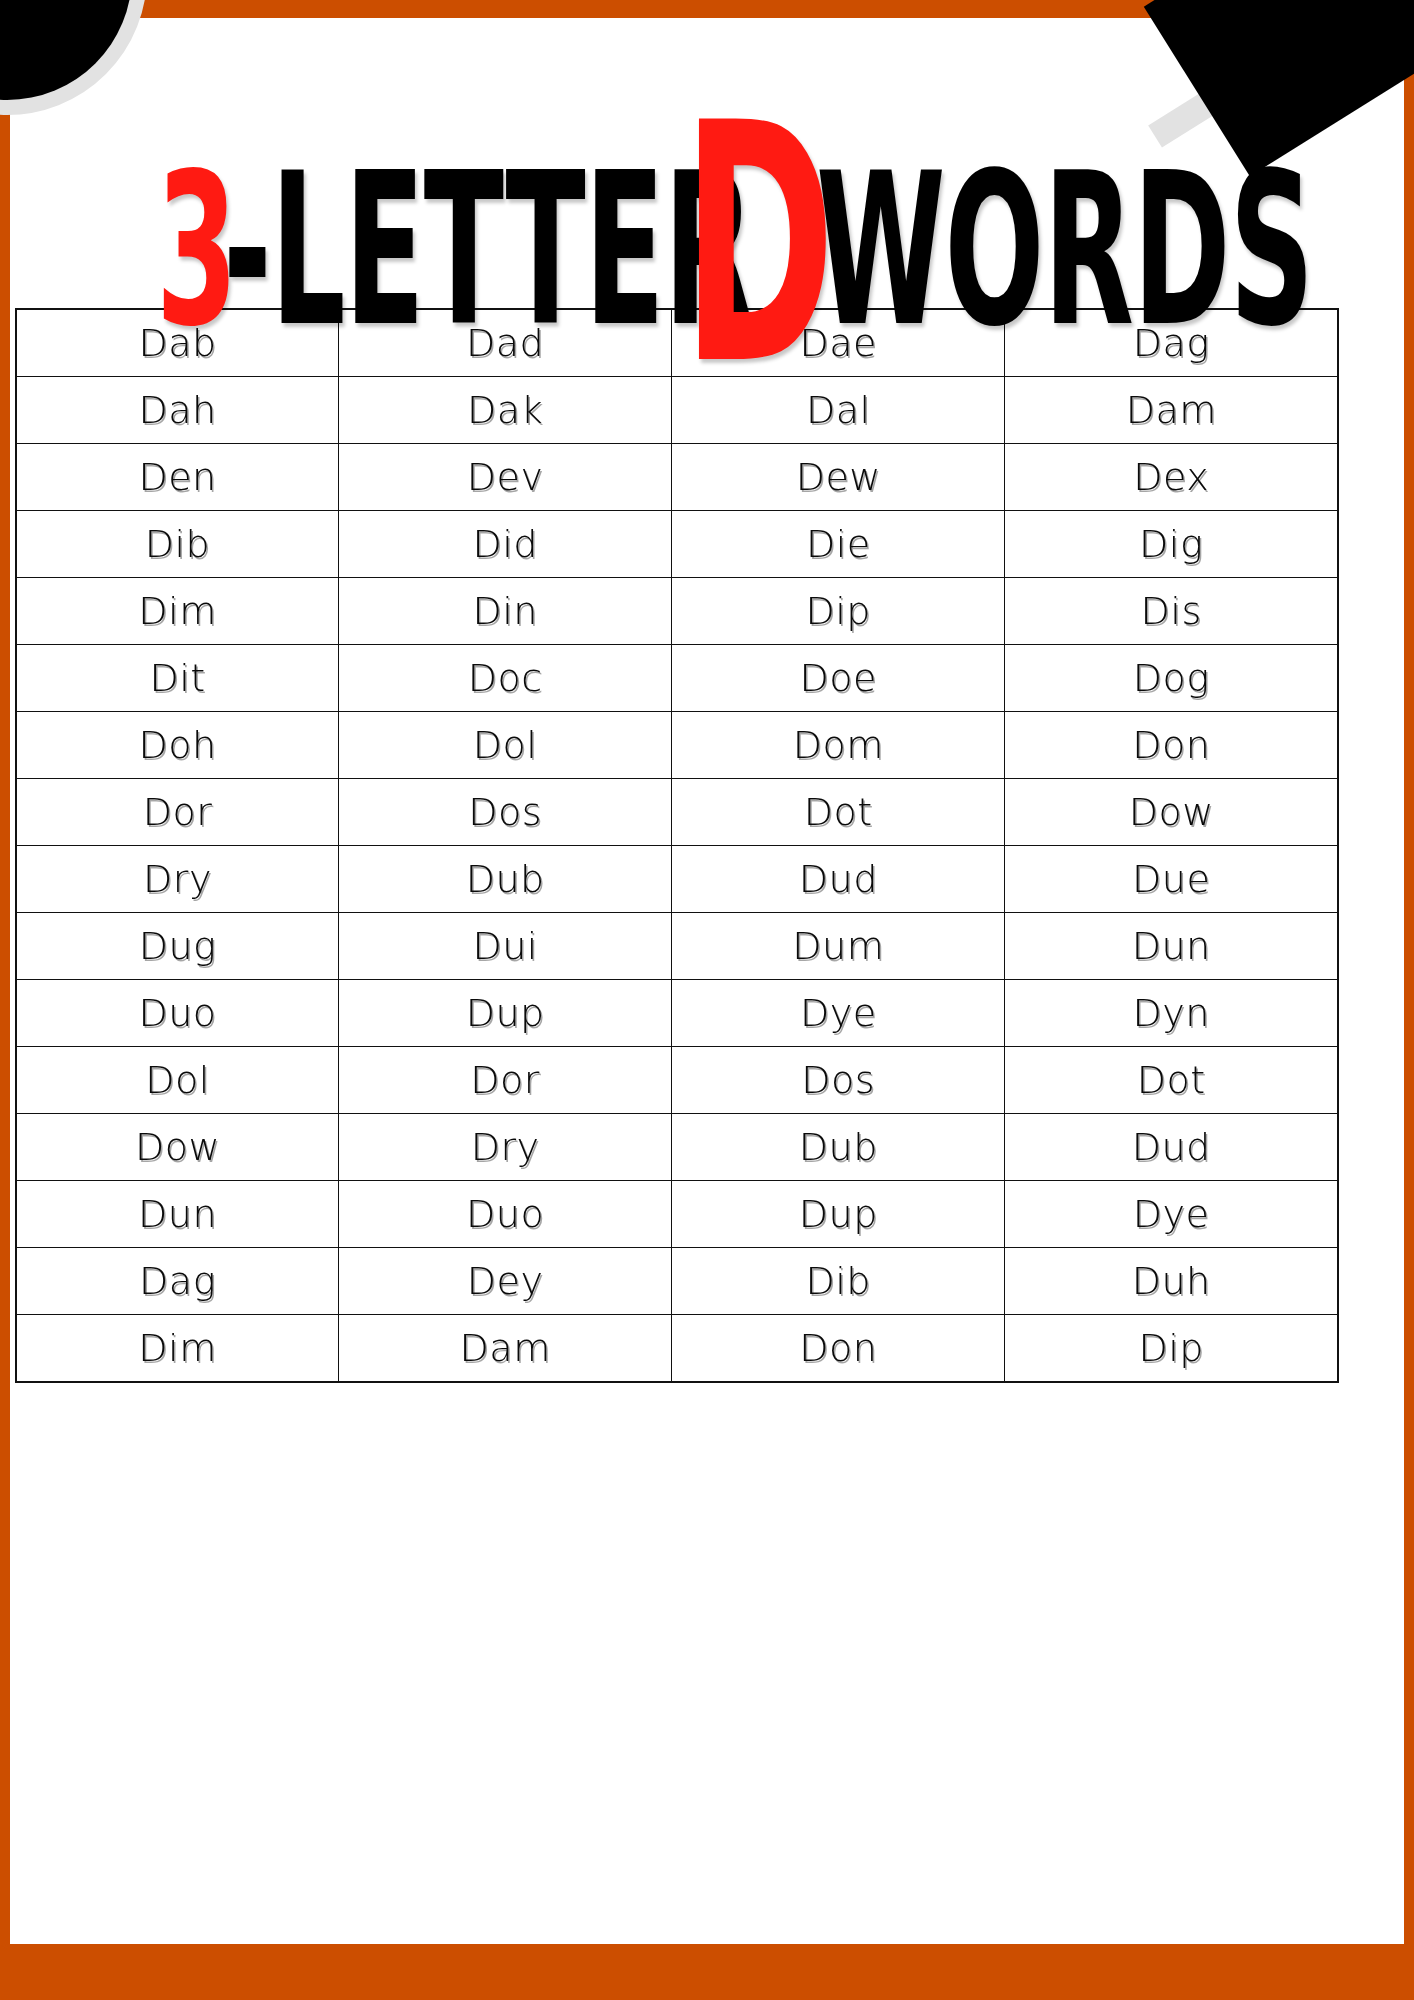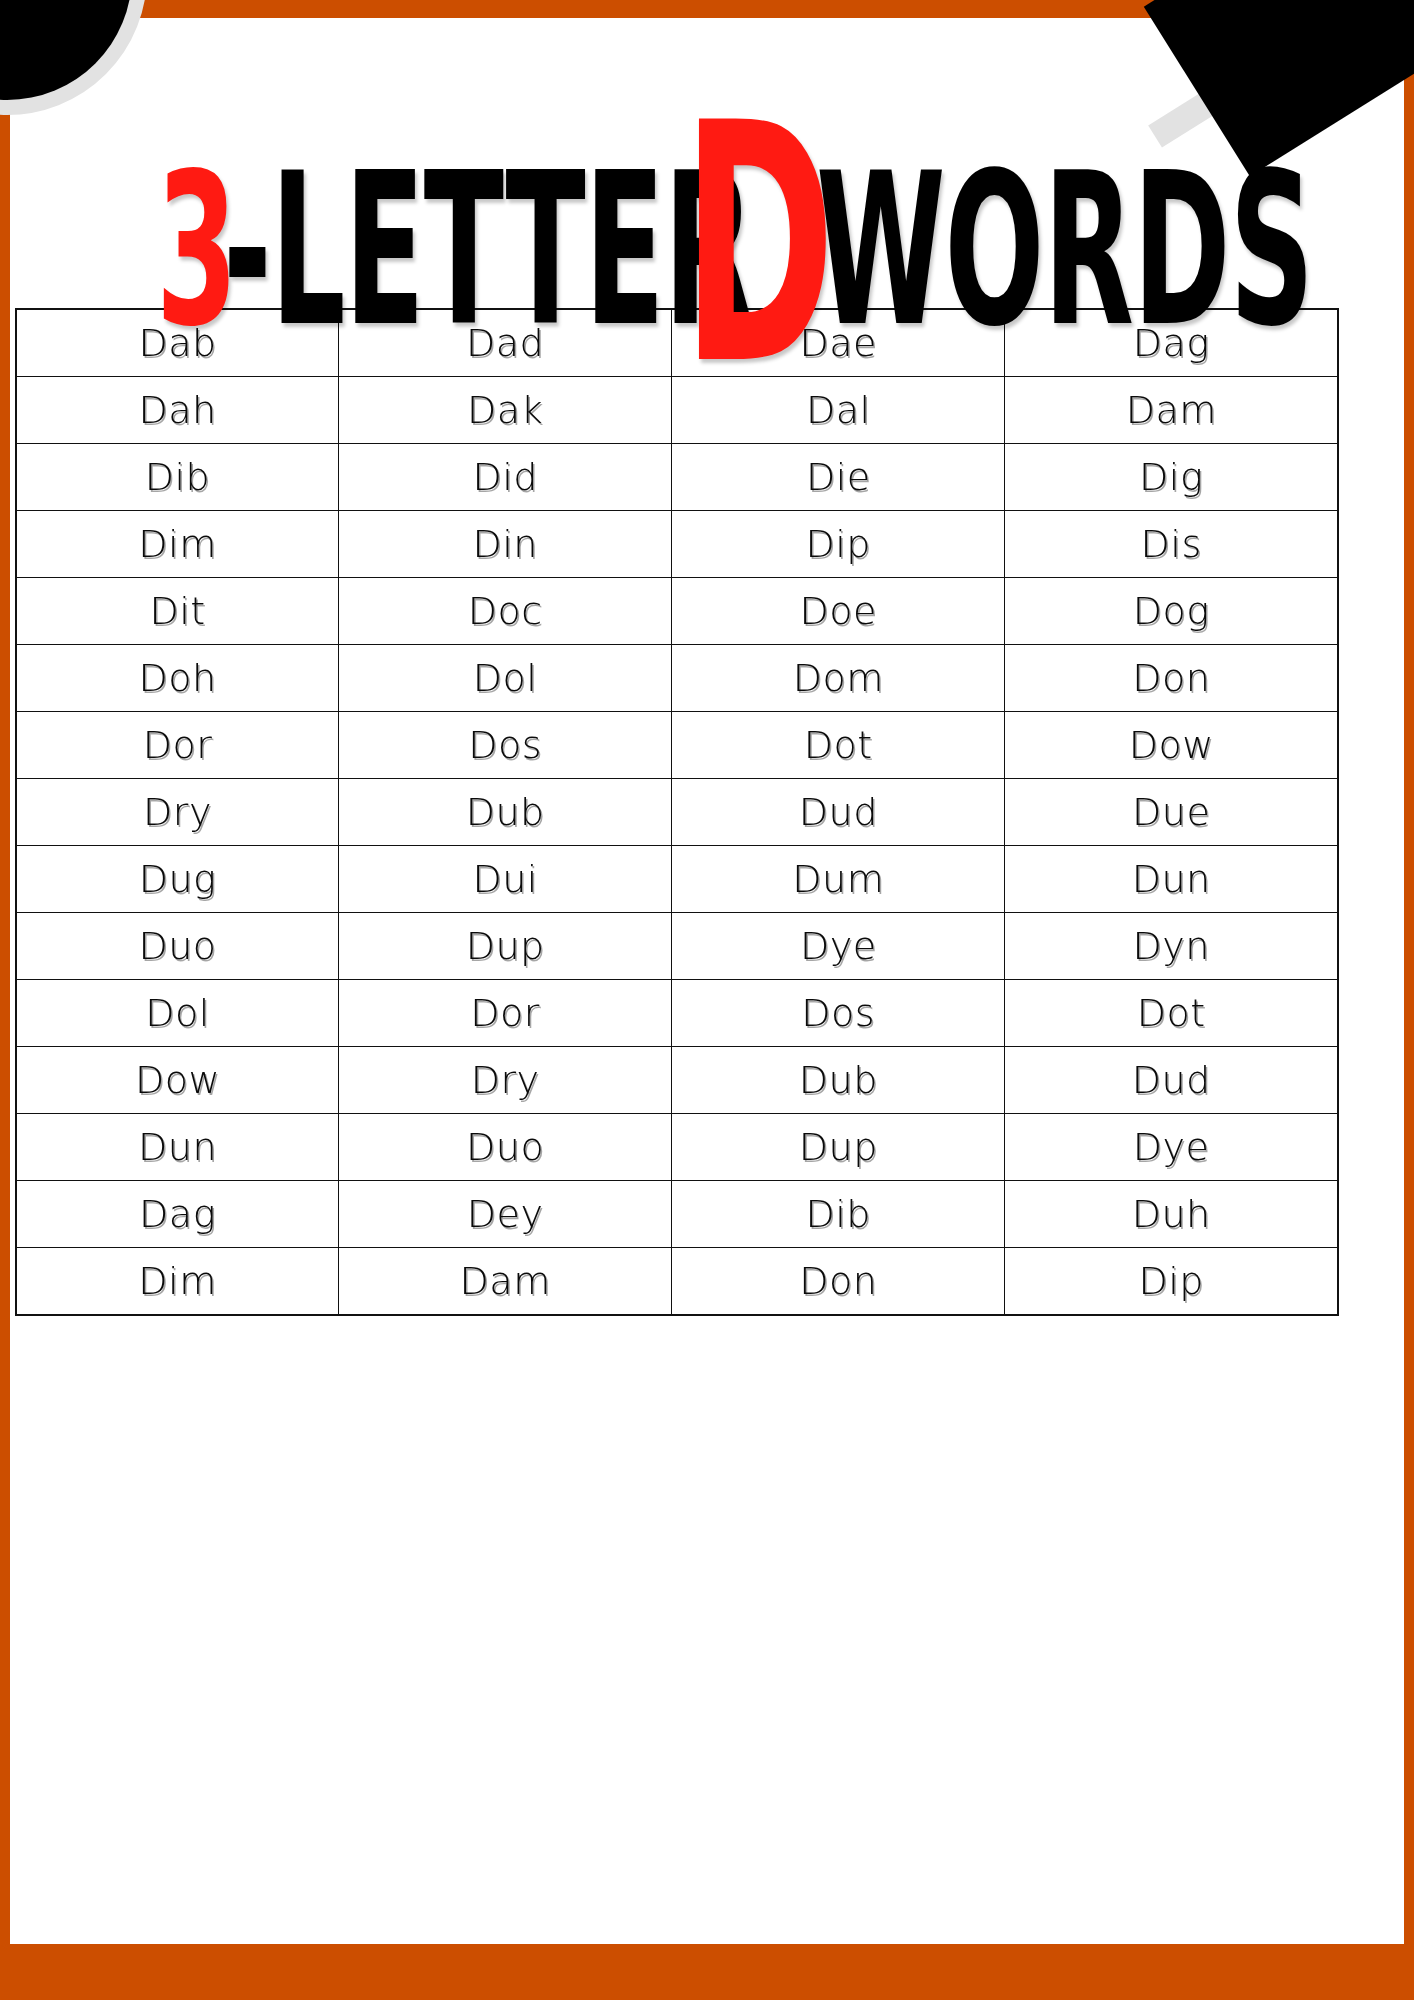--- a/index.html
+++ b/index.html
@@ -197,20 +197,26 @@
             <td>Dae</td>
             <td>Dag</td>
           </tr>
           <tr>
             <td>Dah</td>
             <td>Dak</td>
             <td>Dal</td>
             <td>Dam</td>
           </tr>
           <tr>
+            <td>Den</td>
+            <td>Dev</td>
+            <td>Dew</td>
+            <td>Dex</td>
+          </tr>
+          <tr>
             <td>Dib</td>
             <td>Did</td>
             <td>Die</td>
             <td>Dig</td>
           </tr>
           <tr>
             <td>Dim</td>
             <td>Din</td>
             <td>Dip</td>
             <td>Dis</td>

